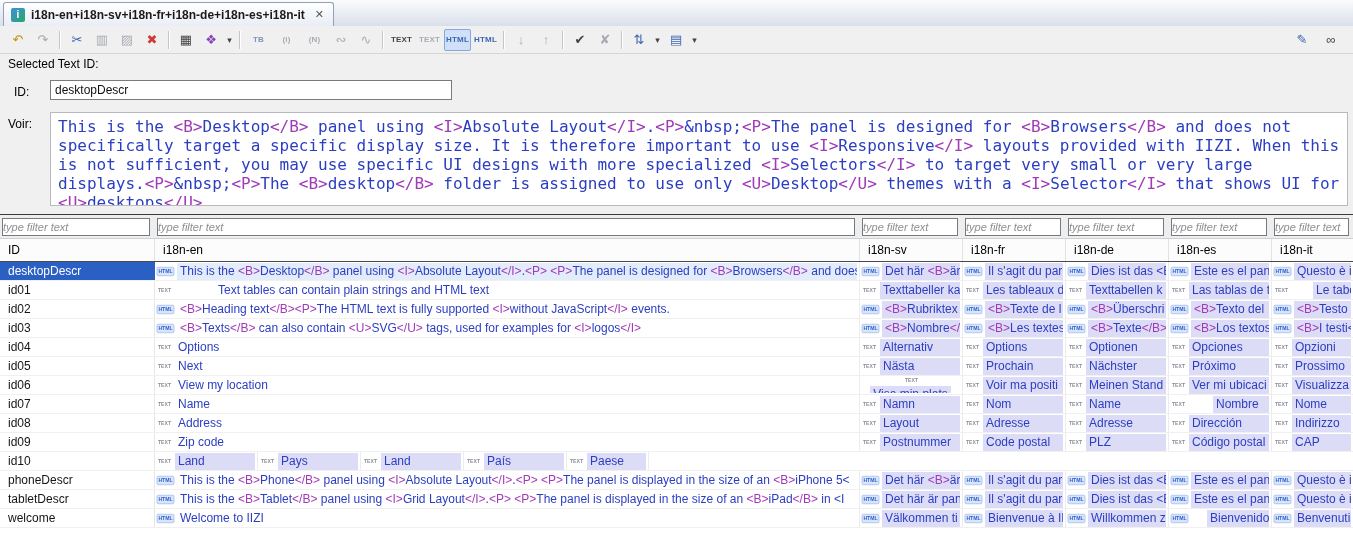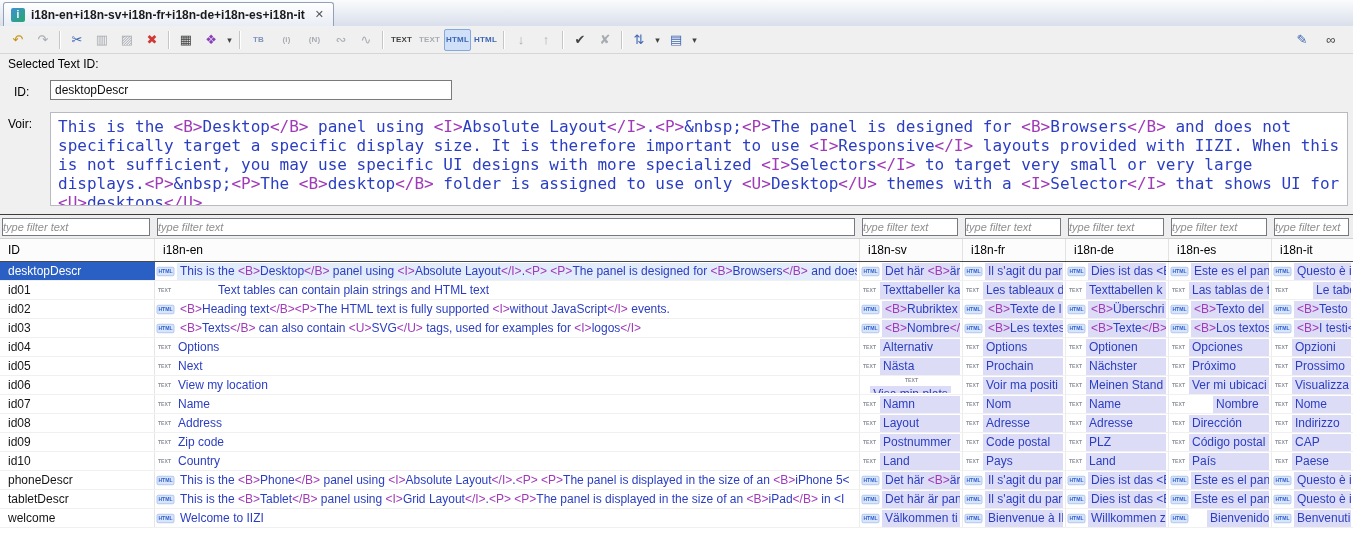--- a/index.html
+++ b/index.html
@@ -433,24 +433,20 @@
             <span class="badge btext">TEXT</span>
             <span class="celltext"><span class="tx">Código postal</span></span>
           </div>
           <div class="lcell xcell" style="width: 82px;">
             <span class="badge btext">TEXT</span>
             <span class="celltext"><span class="tx">CAP</span></span>
           </div>
         </div>
         <div class="row">
           <div class="idcell">id10</div>
-          <div class="lcell encell" style="width: 705px;">
-            <span class="badge btext">TEXT</span>
-            <span class="celltext"><span class="tx">Country</span></span>
-          </div>
           <div class="lcell xcell" style="width: 103px;">
             <span class="badge btext">TEXT</span>
             <span class="celltext"><span class="tx">Land</span></span>
           </div>
           <div class="lcell xcell" style="width: 103px;">
             <span class="badge btext">TEXT</span>
             <span class="celltext"><span class="tx">Pays</span></span>
           </div>
           <div class="lcell xcell" style="width: 103px;">
             <span class="badge btext">TEXT</span>

